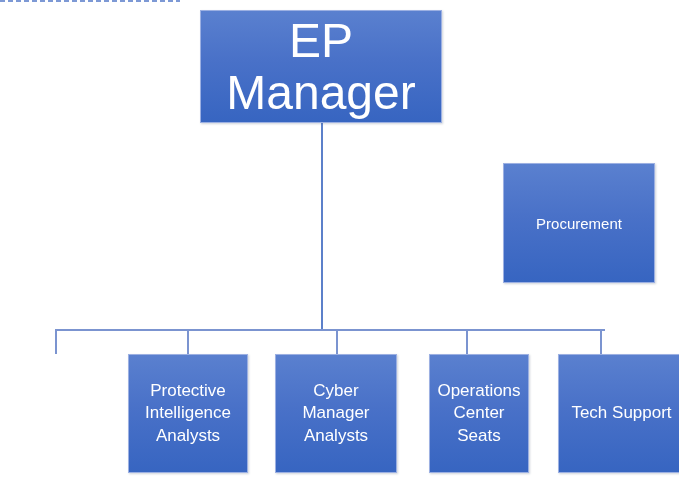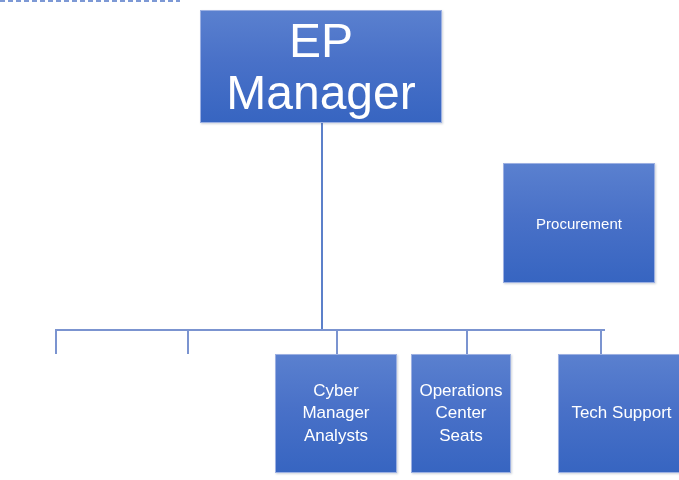--- a/index.html
+++ b/index.html
@@ -40,21 +40,21 @@
     left: 503px; top: 163px; width: 152px; height: 120px;
     font-size: 15px; padding: 0 20px;
   }
   .node-child {
     top: 354px; height: 119px;
     font-size: 17px; line-height: 1.3; padding: 0 4px;
   }
   .c1 { left: 7px;   width: 96px;  }
   .c2 { left: 128px; width: 120px; }
   .c3 { left: 275px; width: 122px; }
-  .c4 { left: 411px; width: 100px; }
+  .c4 { left: 429px; width: 100px; }
   .c5 { left: 538px; width: 127px; margin-left: 20px; }
   
   .conn { position: absolute; background: var(--connector-solid, #5c80ca); }
   .conn-v-main { left: 321px; top: 123px; width: 2px; height: 207px; }
   .conn-h-bus  { left: 55px;  top: 329px; width: 550px; height: 2px;
                  background: var(--connector-bus, #7b94d0); }
   .drop { top: 330px; width: 2px; height: 24px;
           background: var(--connector-bus, #7b94d0); }
   .d1 { left: 55px;  }
   .d2 { left: 187px; }
@@ -86,20 +86,23 @@
 
   <div class="node node-manager">
     <span>EP Manager</span>
   </div>
 
   <div class="node node-procurement">
     <span>Procurement</span>
   </div>
 
 
+  <div class="node node-child c2">
+    <span>Protective Intelligence Analysts</span>
+  </div>
 
   <div class="node node-child c3">
     <span>Cyber Manager Analysts</span>
   </div>
 
   <div class="node node-child c4">
     <span>Operations Center Seats</span>
   </div>
 
   <div class="node node-child c5">

